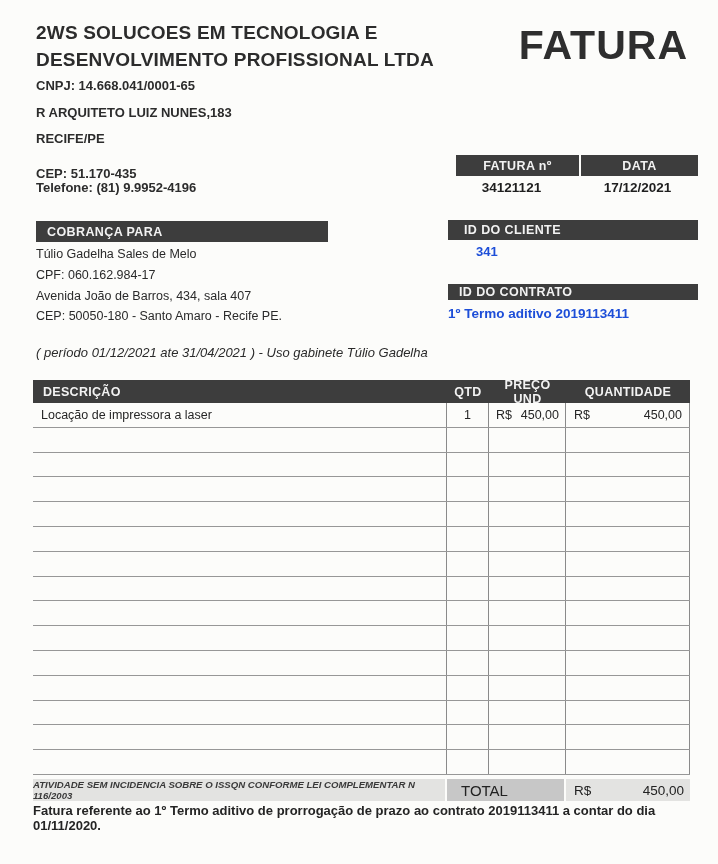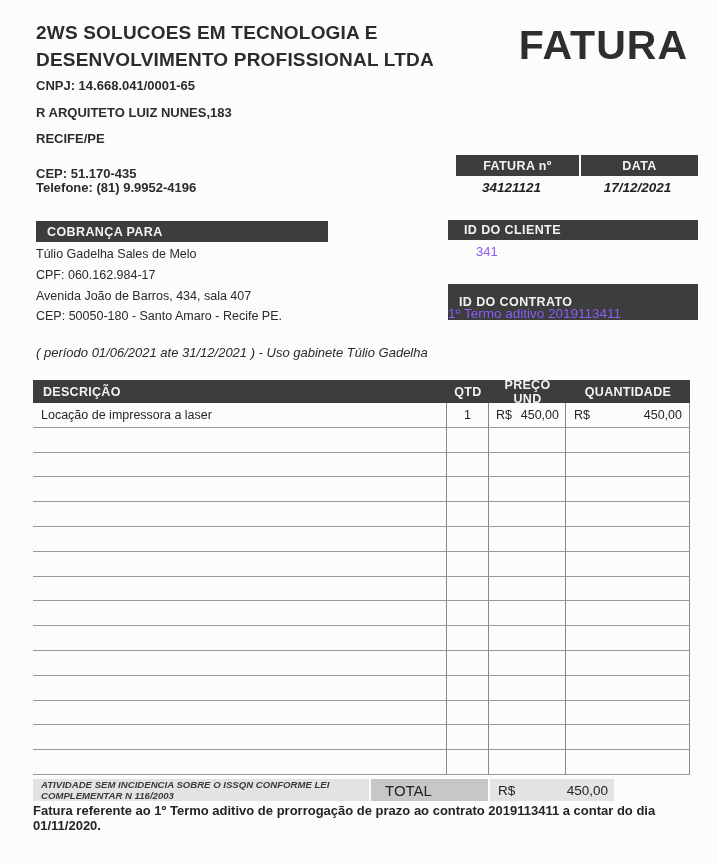--- a/index.html
+++ b/index.html
@@ -25,45 +25,45 @@
   .bar {
     background:#3d3d3d; color:#f2f2f2; font-weight:bold;
     font-size:12.5px; letter-spacing:.4px;
     display:flex; align-items:center;
   }
 
   
   .meta-row { display:flex; gap:2px; }
   .meta-cell { background:#3d3d3d; color:#f2f2f2; font-weight:bold; font-size:12.5px;
                display:flex; align-items:center; justify-content:center; letter-spacing:.4px; }
-  .meta-val { font-size:13.5px; font-weight:bold; color:#1f1f1f; text-align:center;font-style:italic; }
+  .meta-val { font-size:13.5px; font-weight:bold; color:#1f1f1f; text-align:center; }
 
   .plain-line { font-size:12.5px; color:#2a2a2a; }
-  .bold-line  { font-size:13.5px; font-weight:normal; color:#8b5cf6; }
+  .bold-line  { font-size:13.5px; font-weight:bold; color:#1d4ed8; }
   .italic-line{ font-size:13px; font-style:italic; color:#2a2a2a; }
 
   
   .tbl { left:33px; top:380px; width:657px; }
   .tbl-header { display:flex; height:23px; background:#3d3d3d; color:#f2f2f2;
                 font-weight:bold; font-size:12.5px; letter-spacing:.3px; align-items:center; }
   .th-desc   { width:414px; padding-left:10px; }
   .th-qty    { width:42px;  text-align:center; }
   .th-price  { width:77px;  text-align:center; }
   .th-amount { width:124px; text-align:center; }
 
   .tbl-row { display:flex; height:24.8px; border-bottom:1px solid #979797; font-size:12.5px; }
   .td-desc   { width:414px; padding-left:8px;  border-right:1px solid #8a8a8a; display:flex; align-items:center; }
   .td-qty    { width:42px;  border-right:1px solid #8a8a8a; display:flex; align-items:center; justify-content:center; }
   .td-price  { width:77px;  border-right:1px solid #8a8a8a; display:flex; align-items:center; justify-content:space-between; padding:0 6px 0 7px; }
   .td-amount { width:124px; border-right:1px solid #8a8a8a; display:flex; align-items:center; justify-content:space-between; padding:0 7px 0 8px; }
 
   
   .total-row { left:33px; top:779px; width:657px; height:22px; display:flex; gap:2px; }
-  .total-tax { width:336px; background:#e3e3e1; display:flex; align-items:center;
-               padding-left:8px; font-size:9.6px; font-weight:bold; font-style:italic; color:#3a3a3a; }
+  .total-tax { width:412px; background:#e3e3e1; display:flex; align-items:center;
+               font-size:9.6px; font-weight:bold; font-style:italic; color:#3a3a3a; }
   .total-label { width:117px; background:#c7c7c7; display:flex; align-items:center;
                  padding-left:14px; font-size:15px; color:#222; }
   .total-amount { width:124px; background:#e3e3e1; display:flex; align-items:center;
                   justify-content:space-between; padding:0 6px 0 8px; font-size:13.5px; color:#222; }
 
   .footer-note { font-size:13px; font-weight:bold; color:#242424; }
 </style>
 </head>
 <body>
 
@@ -88,24 +88,24 @@
 
   <div class="abs bar" style="left:36px; top:221px; width:292px; height:21px; padding-left:11px;">COBRANÇA PARA</div>
   <div class="abs plain-line" style="left:36px; top:247px;">Túlio Gadelha Sales de Melo</div>
   <div class="abs plain-line" style="left:36px; top:268px;">CPF: 060.162.984-17</div>
   <div class="abs plain-line" style="left:36px; top:289px;">Avenida João de Barros, 434, sala 407</div>
   <div class="abs plain-line" style="left:36px; top:309px;">CEP: 50050-180 - Santo Amaro -  Recife PE.</div>
 
   <div class="abs bar" style="left:448px; top:220px; width:250px; height:20px; padding-left:16px;">ID DO CLIENTE</div>
   <div class="abs bold-line" style="left:476px; top:244px; font-size:13px;">341</div>
 
-  <div class="abs bar" style="left:448px; top:284px; width:250px; height:36px; padding-left:11px;">ID DO CONTRATO</div>
+  <div class="abs bar" style="left:448px; top:284px; width:250px; height:16px; padding-left:11px;">ID DO CONTRATO</div>
   <div class="abs bold-line" style="left:448px; top:306px;">1º Termo aditivo 2019113411</div>
 
-  <div class="abs italic-line" style="left:36px; top:345px;">( período 01/06/2021 ate 31/12/2021 ) - Uso gabinete Túlio Gadelha</div>
+  <div class="abs italic-line" style="left:36px; top:345px;">( período 01/12/2021 ate 31/04/2021 ) - Uso gabinete Túlio Gadelha</div>
 
   <div class="abs tbl">
     <div class="tbl-header">
       <div class="th-desc">DESCRIÇÃO</div>
       <div class="th-qty">QTD</div>
       <div class="th-price">PREÇO UND</div>
       <div class="th-amount">QUANTIDADE</div>
     </div>
     <div id="items-table-body">
         <div class="tbl-row">

